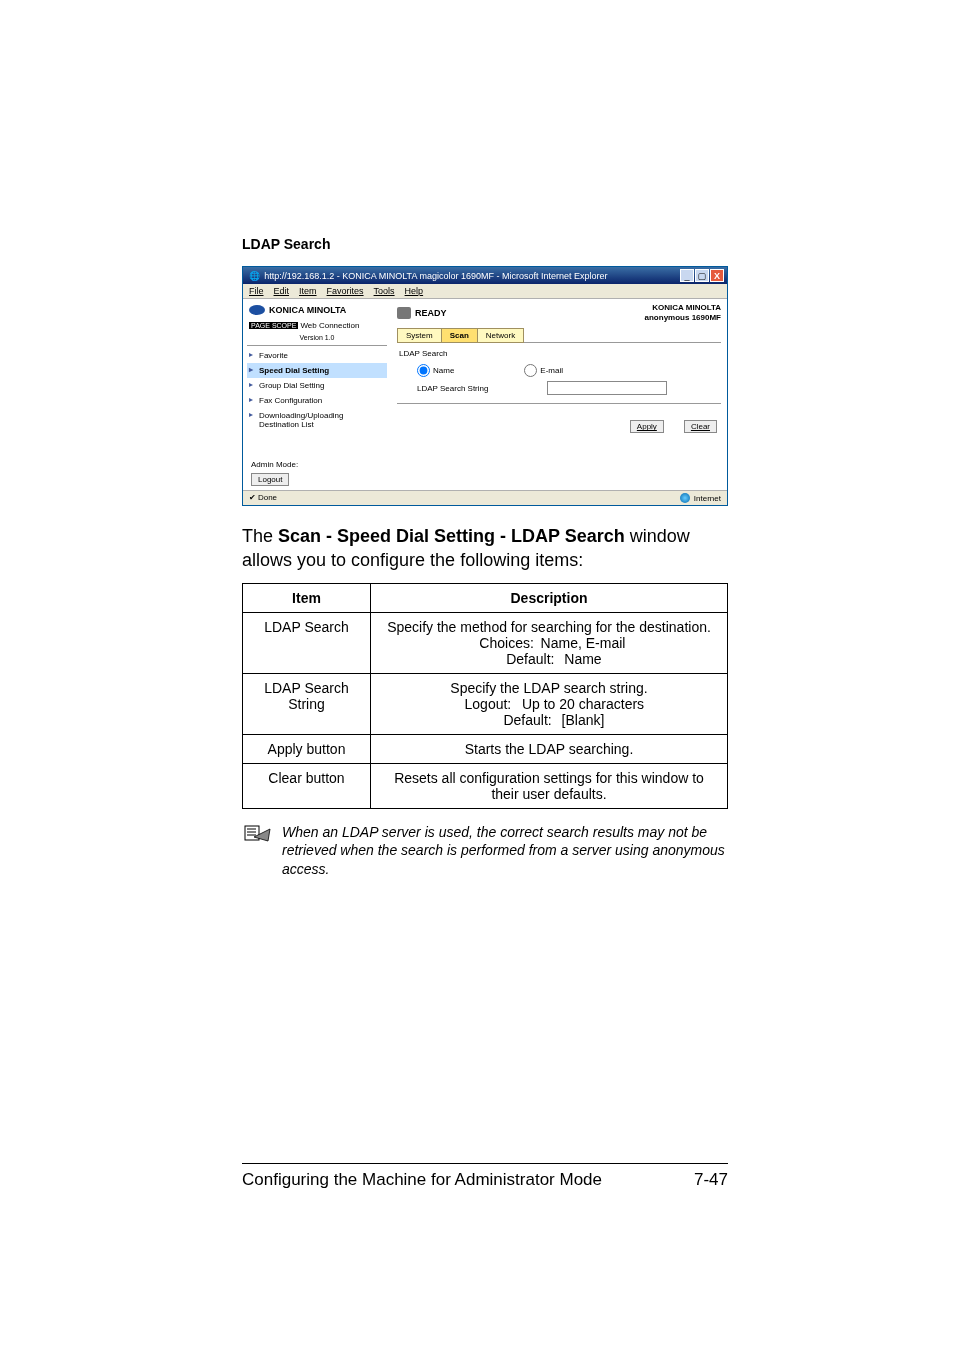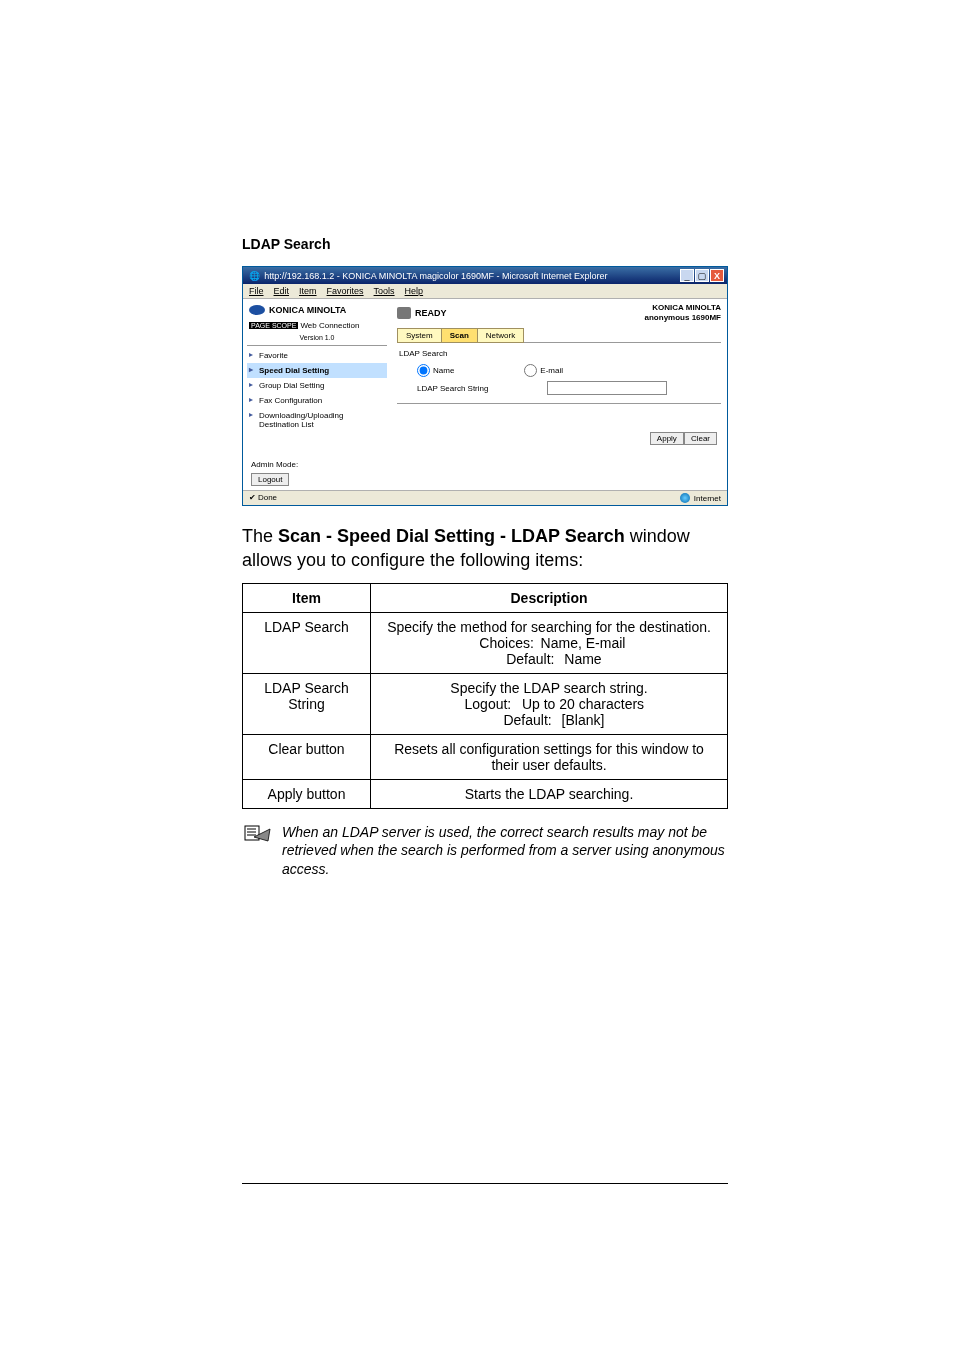--- a/index.html
+++ b/index.html
@@ -148,22 +148,23 @@
   .form-row {
     display: flex; align-items: center; font-size: 8px; padding: 2px 0 2px 10px;
   }
   .form-row .lbl { width: 130px; }
   .radio-pair { display: flex; gap: 70px; }
   .radio-pair label { display: flex; align-items: center; gap: 3px; }
   .txtinput {
     width: 120px; height: 14px; border: 1px solid #888;
   }
   .btn-row {
-    display: flex; justify-content: flex-end; gap: 0; margin-top: 28px;
+    display: flex; justify-content: flex-end; gap: 20px; margin-top: 16px;
     padding-right: 4px;
+    text-decoration: underline;
   }
   .btn {
     font-size: 8px; border: 1px solid #888; background: #eee; padding: 1px 6px;
   }
   .statusbar {
     background: #ece9d8;
     border-top: 1px solid #b0b0b0;
     display: flex; justify-content: space-between;
     font-size: 8px; padding: 2px 6px;
   }
@@ -341,39 +342,43 @@
     </tr>
     <tr>
       <td>LDAP Search String</td>
       <td>
         <span class="desc-line">Specify the LDAP search string.</span>
         <span class="choices-row"><span class="lbl2">Logout:</span><span>Up to 20 characters</span></span>
         <span class="choices-row"><span class="lbl2">Default:</span><span>[Blank]</span></span>
       </td>
     </tr>
     <tr>
+      <td>Apply button</td>
+      <td>Starts the LDAP searching.</td>
+    </tr>
+    <tr>
       <td>Clear button</td>
       <td>Resets all configuration settings for this window to their user defaults.</td>
-    </tr>
-    <tr>
-      <td>Apply button</td>
-      <td>Starts the LDAP searching.</td>
     </tr>
   </tbody>
     </table>
 
   <div class="note-row">
     <div class="note-icon">
       <svg viewBox="0 0 28 20">
         <rect x="1" y="3" width="14" height="14" fill="none" stroke="#000" stroke-width="1"></rect>
         <line x1="3" y1="6" x2="12" y2="6" stroke="#000" stroke-width="1"></line>
         <line x1="3" y1="9" x2="12" y2="9" stroke="#000" stroke-width="1"></line>
         <line x1="3" y1="12" x2="12" y2="12" stroke="#000" stroke-width="1"></line>
         <path d="M10 14 L26 6 L24 18 Z" fill="#888" stroke="#000" stroke-width="0.8"></path>
       </svg>
     </div>
     <div class="note-text">When an LDAP server is used, the correct search results may not be retrieved when the search is performed from a server using anonymous access.</div>
   </div>
 </div>
 
 <div class="footer">
   <div class="footer-rule"></div>
+  <div class="footer-row">
+    <span>Configuring the Machine for Administrator Mode</span>
+    <span>7-47</span>
+  </div>
 </div>
 
 </body></html>

